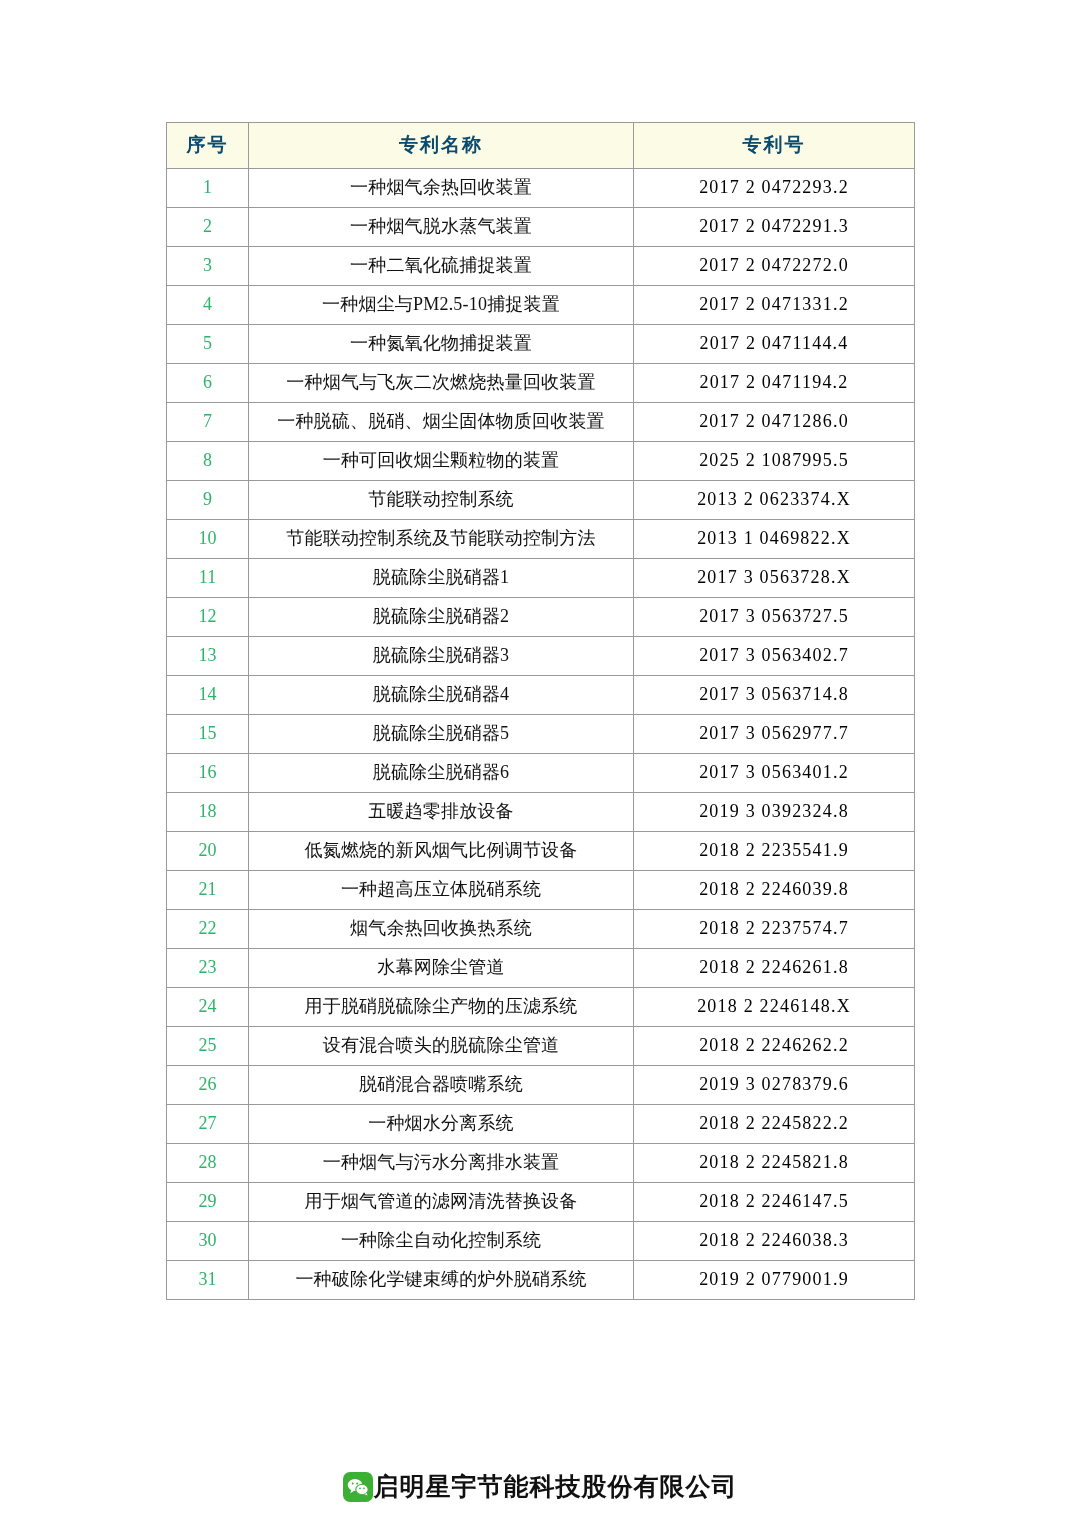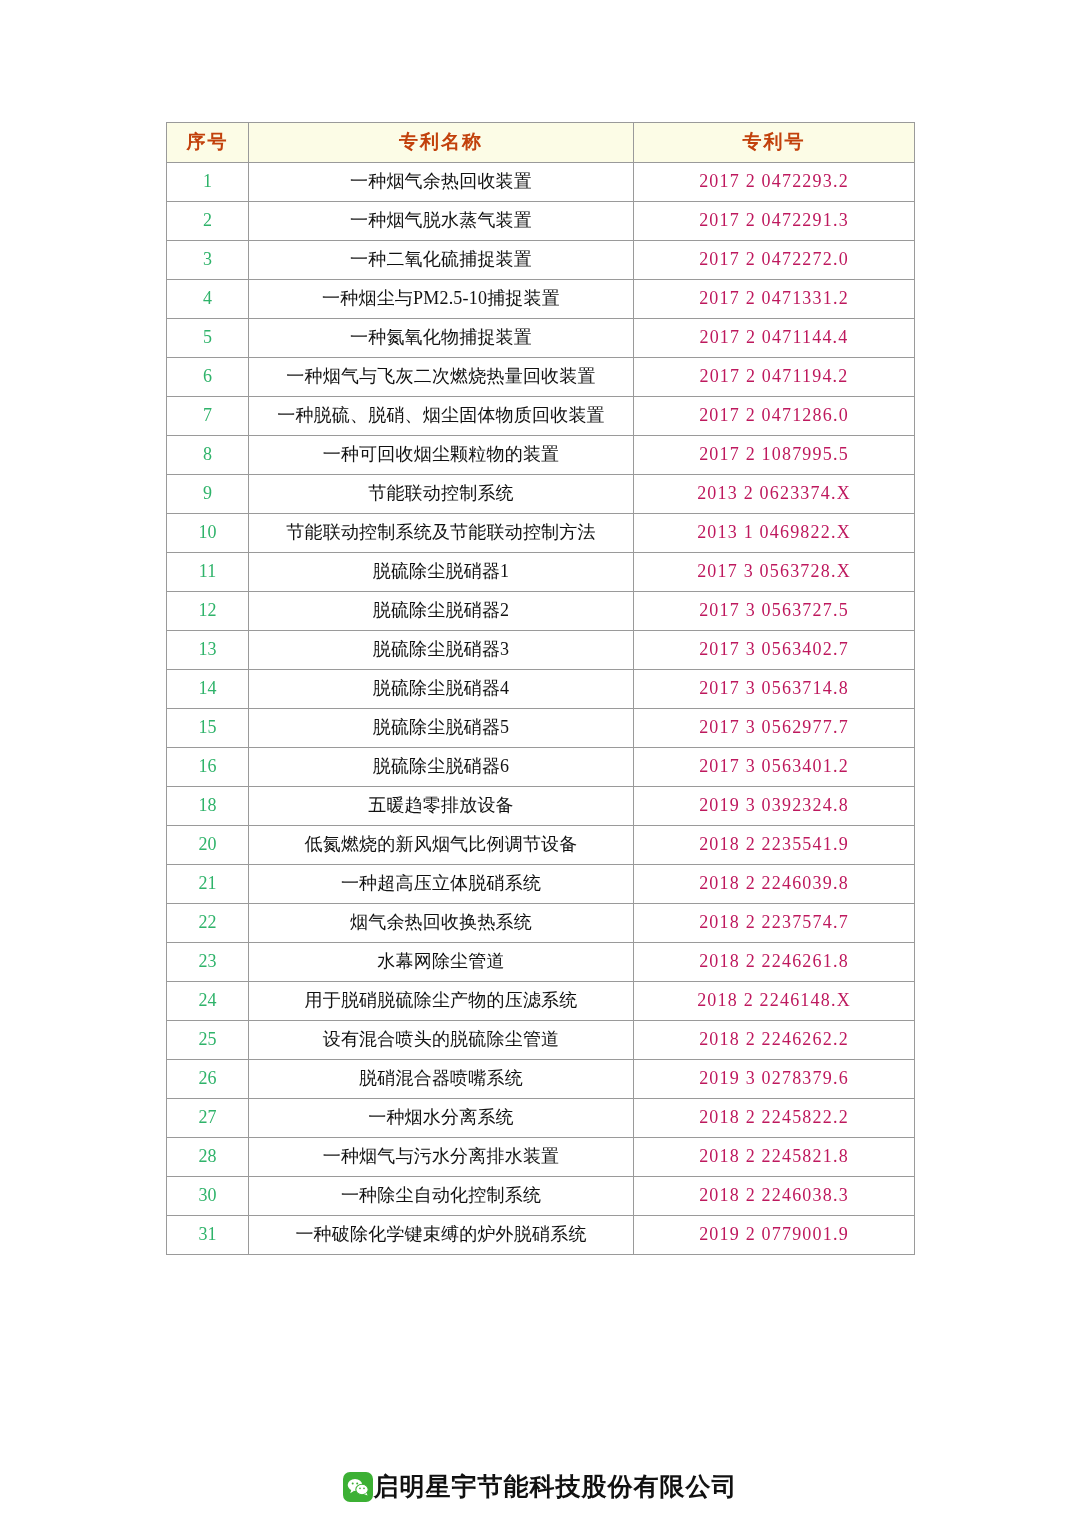--- a/index.html
+++ b/index.html
@@ -41,40 +41,40 @@
     height: 39px;
     padding: 0 6px;
     box-sizing: border-box;
     font-size: 18px;
     line-height: 1.2;
     vertical-align: middle;
   }
   table.patent-table thead th {
     background: #fcfce6;
     font-weight: 700;
-    color: #c2410c;
+    color: #0c4a6e;
     letter-spacing: 2px;
-    height: 40px;
+    height: 46px;
     font-size: 19px;
   }
   td.idx {
     text-align: center;
     color: #2fb36a;
     font-size: 17px;
     font-family: "Liberation Serif", "DejaVu Serif", serif;
   }
   td.name {
     text-align: center;
     padding-left: 18px;
     color: #111111;
     letter-spacing: 0.2px;
   }
   td.no {
     text-align: center;
-    color: #be185d;
+    color: #000000;
     letter-spacing: 1.2px;
     font-size: 18px;
   }
   .footer {
     position: absolute;
     left: 0;
     top: 1470px;
     width: 1080px;
     text-align: center;
   }
@@ -153,21 +153,21 @@
             <td class="no">2017 2 0471194.2</td>
           </tr>
           <tr>
             <td class="idx">7</td>
             <td class="name">一种脱硫、脱硝、烟尘固体物质回收装置</td>
             <td class="no">2017 2 0471286.0</td>
           </tr>
           <tr>
             <td class="idx">8</td>
             <td class="name">一种可回收烟尘颗粒物的装置</td>
-            <td class="no">2017 2 1087995.5</td>
+            <td class="no">2025 2 1087995.5</td>
           </tr>
           <tr>
             <td class="idx">9</td>
             <td class="name">节能联动控制系统</td>
             <td class="no">2013 2 0623374.X</td>
           </tr>
           <tr>
             <td class="idx">10</td>
             <td class="name">节能联动控制系统及节能联动控制方法</td>
             <td class="no">2013 1 0469822.X</td>
@@ -244,20 +244,25 @@
           </tr>
           <tr>
             <td class="idx">27</td>
             <td class="name">一种烟水分离系统</td>
             <td class="no">2018 2 2245822.2</td>
           </tr>
           <tr>
             <td class="idx">28</td>
             <td class="name">一种烟气与污水分离排水装置</td>
             <td class="no">2018 2 2245821.8</td>
+          </tr>
+          <tr>
+            <td class="idx">29</td>
+            <td class="name">用于烟气管道的滤网清洗替换设备</td>
+            <td class="no">2018 2 2246147.5</td>
           </tr>
           <tr>
             <td class="idx">30</td>
             <td class="name">一种除尘自动化控制系统</td>
             <td class="no">2018 2 2246038.3</td>
           </tr>
           <tr>
             <td class="idx">31</td>
             <td class="name">一种破除化学键束缚的炉外脱硝系统</td>
             <td class="no">2019 2 0779001.9</td>

